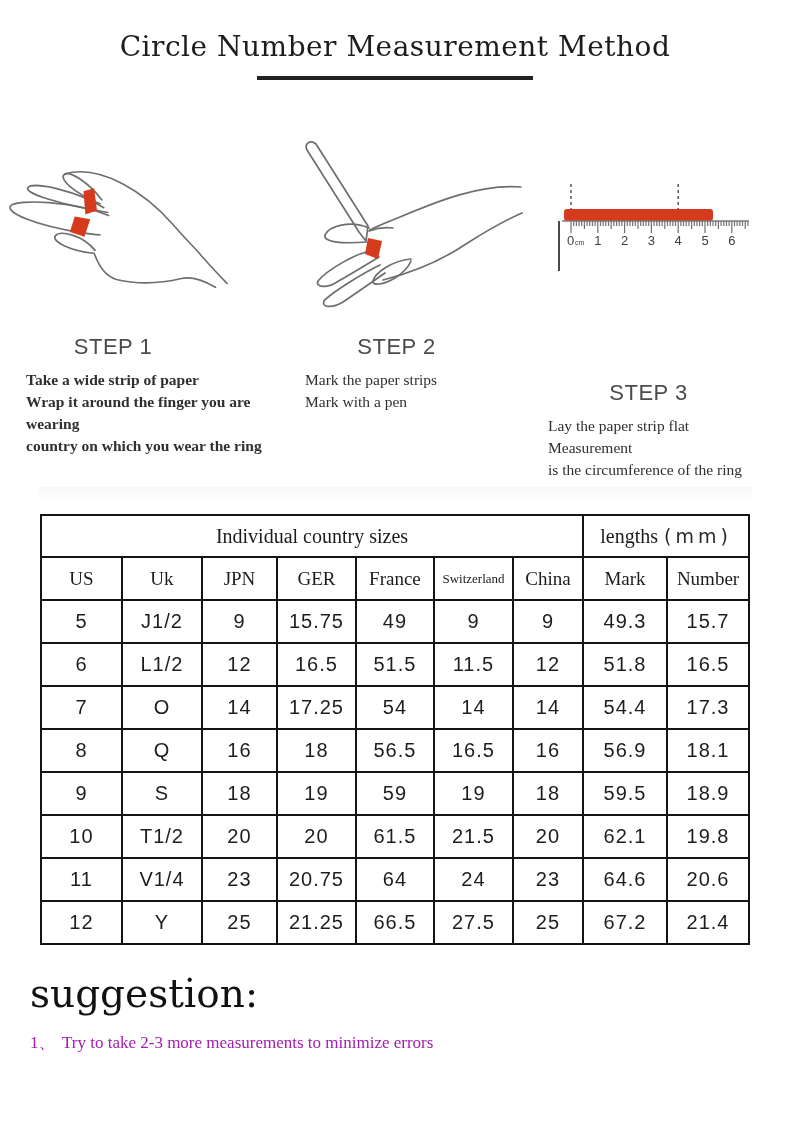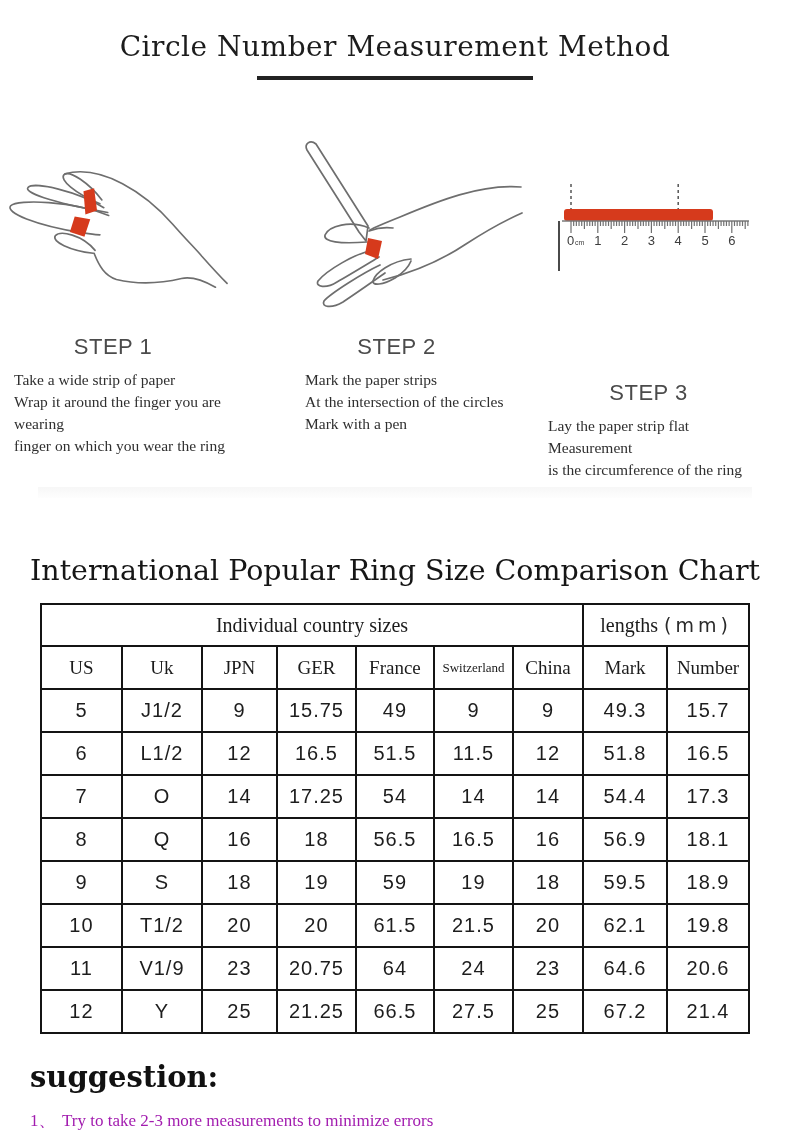--- a/index.html
+++ b/index.html
@@ -24,21 +24,21 @@
   .illust svg{display:block;}
   .hand-stroke{fill:none;stroke:#6e6e6e;stroke-width:1.7;stroke-linecap:round;stroke-linejoin:round;}
   .red-band{fill:var(--red,#d63a1c);stroke:none;}
   .step-title{font-family:"Liberation Sans",sans-serif;font-size:22px;color:#4b4b4b;
     text-align:center;letter-spacing:.5px;}
   .step-1 .step-title{transform:translateX(-22px);}
   .step-2 .step-title{transform:translateX(-6px);}
   .step-3 .step-title{transform:translateX(-14px);}
   .step-lines{margin-top:9px;font-size:15.5px;line-height:1.42;color:#2f2f2f;
     font-family:"Liberation Serif",serif;}
-  .step-1 .step-lines{padding-left:14px;}
+  .step-1 .step-lines{padding-left:26px;font-weight:bold;}
   .step-2 .step-lines{padding-left:35px;}
   .step-3 .step-lines{padding-left:13px;}
   .steps-shadow{height:11px;margin:6px 38px 0;background:linear-gradient(#f2f2f2,#fdfdfd);opacity:.65;}
 
   
   .ruler-line{stroke:#7a7a7a;stroke-width:1.6;fill:none;}
   .ruler-corner{stroke:#4a4a4a;stroke-width:2;fill:none;}
   .ruler-tick{stroke:#707070;stroke-width:1.2;}
   .ruler-dash{stroke:#555;stroke-width:1.5;stroke-dasharray:3 3;fill:none;}
   .rnum{font-family:"Liberation Sans",sans-serif;font-size:13px;fill:#3d3d3d;}
@@ -56,21 +56,21 @@
   .mm{font-family:"DejaVu Sans",sans-serif;font-size:19px;letter-spacing:4px;margin-left:6px;color:#2a2a2a;}
   th.ch{height:41px;font-family:"Liberation Serif",serif;font-weight:normal;font-size:19px;color:#1b1b1b;}
   th.ch-small{font-size:13px;margin-left:16px;}
   th.ch-right{text-align:right;padding-right:4px;}
   table.ring td{height:41px;font-family:"Liberation Sans",sans-serif;font-size:20px;
     letter-spacing:1px;color:#1d1d1d;}
   td.td-right{text-align:right;padding-right:12px;margin-top:44px;}
 
   
   .suggest{padding:26px 0 0 30px;}
-  .sug-heading{margin:0;font-family:"DejaVu Serif",serif;font-weight:700;font-size:29px;color:#111;}
+  .sug-heading{margin:0;font-family:"DejaVu Serif",serif;font-weight:400;font-size:39px;color:#111;}
   .sug-item{margin-top:15px;font-size:17px;color:#a21caf;font-family:"Liberation Serif",serif;}
   .sug-num{display:inline-block;min-width:26px;font-size:17px;}
   .sug-item.first .sug-text{margin-left:6px;}
 </style>
 </head>
 <body>
 
 <main>
 
   <h1 class="page-title">Circle Number Measurement Method</h1>
@@ -91,21 +91,21 @@
           <path class="hand-stroke" d="M97,122 C102,135 108,145 120,149 C145,155 170,152 187,148 C196,146 208,149 222,157"></path>
 
           <path class="red-band" d="M86,58 L97,55 L100,78 L88,82 Z"></path>
           <path class="red-band" d="M77,84 L93,87 L87,105 L72,100 Z"></path>
         </svg>
       </div>
       <div class="step-title">STEP 1</div>
       <div class="step-lines">
         <div>Take a wide strip of paper</div>
         <div>Wrap it around the finger you are wearing</div>
-        <div>finger on which you wear the ring</div>
+        <div>country on which you wear the ring</div>
       </div>
     </div>
 
     <div class="step step-2">
       <div class="illust">
         <svg width="260" height="196" viewBox="0 0 260 196">
 
           <path class="hand-stroke" d="M37,18 C34,12 40,7 46,12 L98,94 L96,109 L89,100 Z"></path>
 
           <path class="hand-stroke" d="M99,99 C107,96 116,95 123,96"></path>
@@ -118,21 +118,20 @@
 
           <path class="hand-stroke" d="M251,55 C210,52 168,69 130,85 C115,91 105,95 100,98"></path>
           <path class="hand-stroke" d="M113,148 C141,141 172,128 196,112 C216,99 236,88 252,81"></path>
 
           <path class="red-band" d="M98,106 L112,109 L108,127 L95,122 Z"></path>
         </svg>
       </div>
       <div class="step-title">STEP 2</div>
       <div class="step-lines">
         <div>Mark the paper strips</div>
-        <div>At the intersection of the circles</div>
         <div>Mark with a pen</div>
       </div>
     </div>
 
     <div class="step step-3">
       <div class="illust">
         <svg width="230" height="110" viewBox="0 0 230 110" style="margin:46px 0 0 8px">
 
           <path class="ruler-dash" d="M28,6 L28,42"></path>
           <path class="ruler-dash" d="M135.2,6 L135.2,42"></path>
@@ -226,21 +225,20 @@
       <div class="step-lines">
         <div>Lay the paper strip flat</div>
         <div>Measurement</div>
         <div>is the circumference of the ring</div>
       </div>
     </div>
   </section>
 
   <div class="steps-shadow"></div>
 
-  <h2 class="chart-title">International Popular Ring Size Comparison Chart</h2>
 
   <table class="ring">
     <colgroup>
       <col style="width:81px">
         <col style="width:80px">
         <col style="width:75px">
       <col style="width:79px">
         <col style="width:78px">
         <col style="width:79px">
       <col style="width:70px">
@@ -324,21 +322,21 @@
           <td class="">20</td>
           <td class="">20</td>
           <td class="">61.5</td>
           <td class="">21.5</td>
           <td class="">20</td>
           <td class="td-right">62.1</td>
           <td class="">19.8</td>
         </tr>
         <tr>
           <td class="">11</td>
-          <td class="">V1/9</td>
+          <td class="">V1/4</td>
           <td class="">23</td>
           <td class="">20.75</td>
           <td class="">64</td>
           <td class="">24</td>
           <td class="">23</td>
           <td class="td-right">64.6</td>
           <td class="">20.6</td>
         </tr>
         <tr>
           <td class="">12</td>

